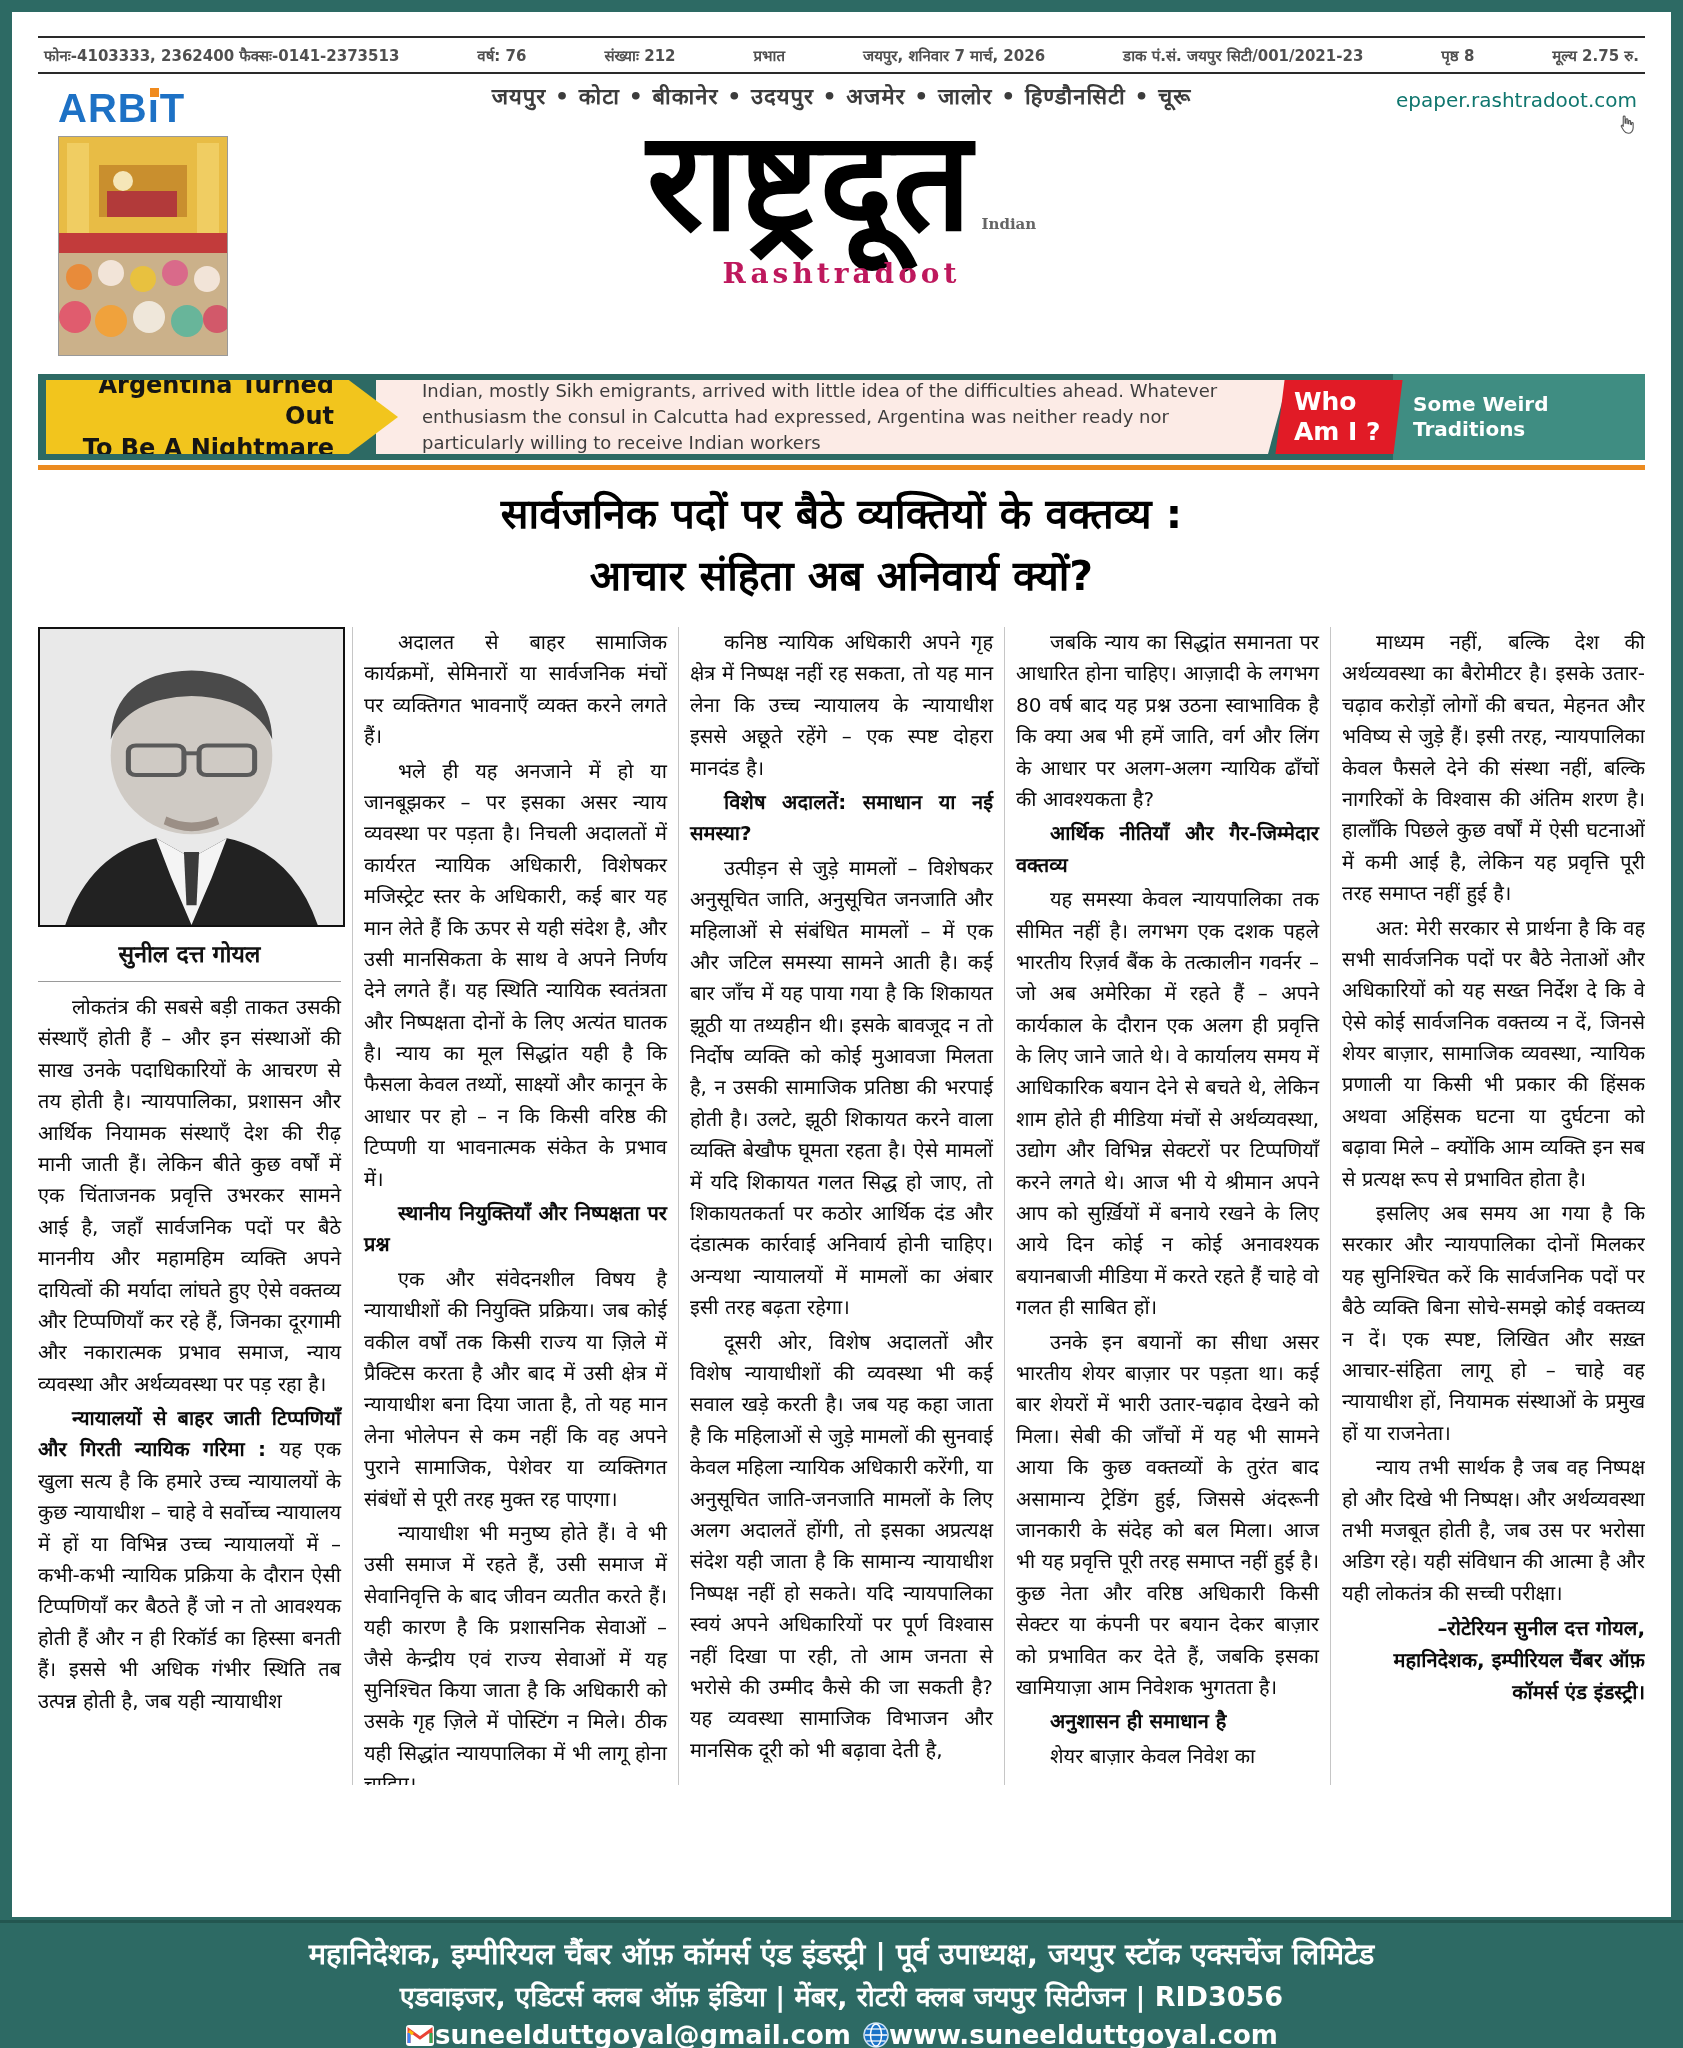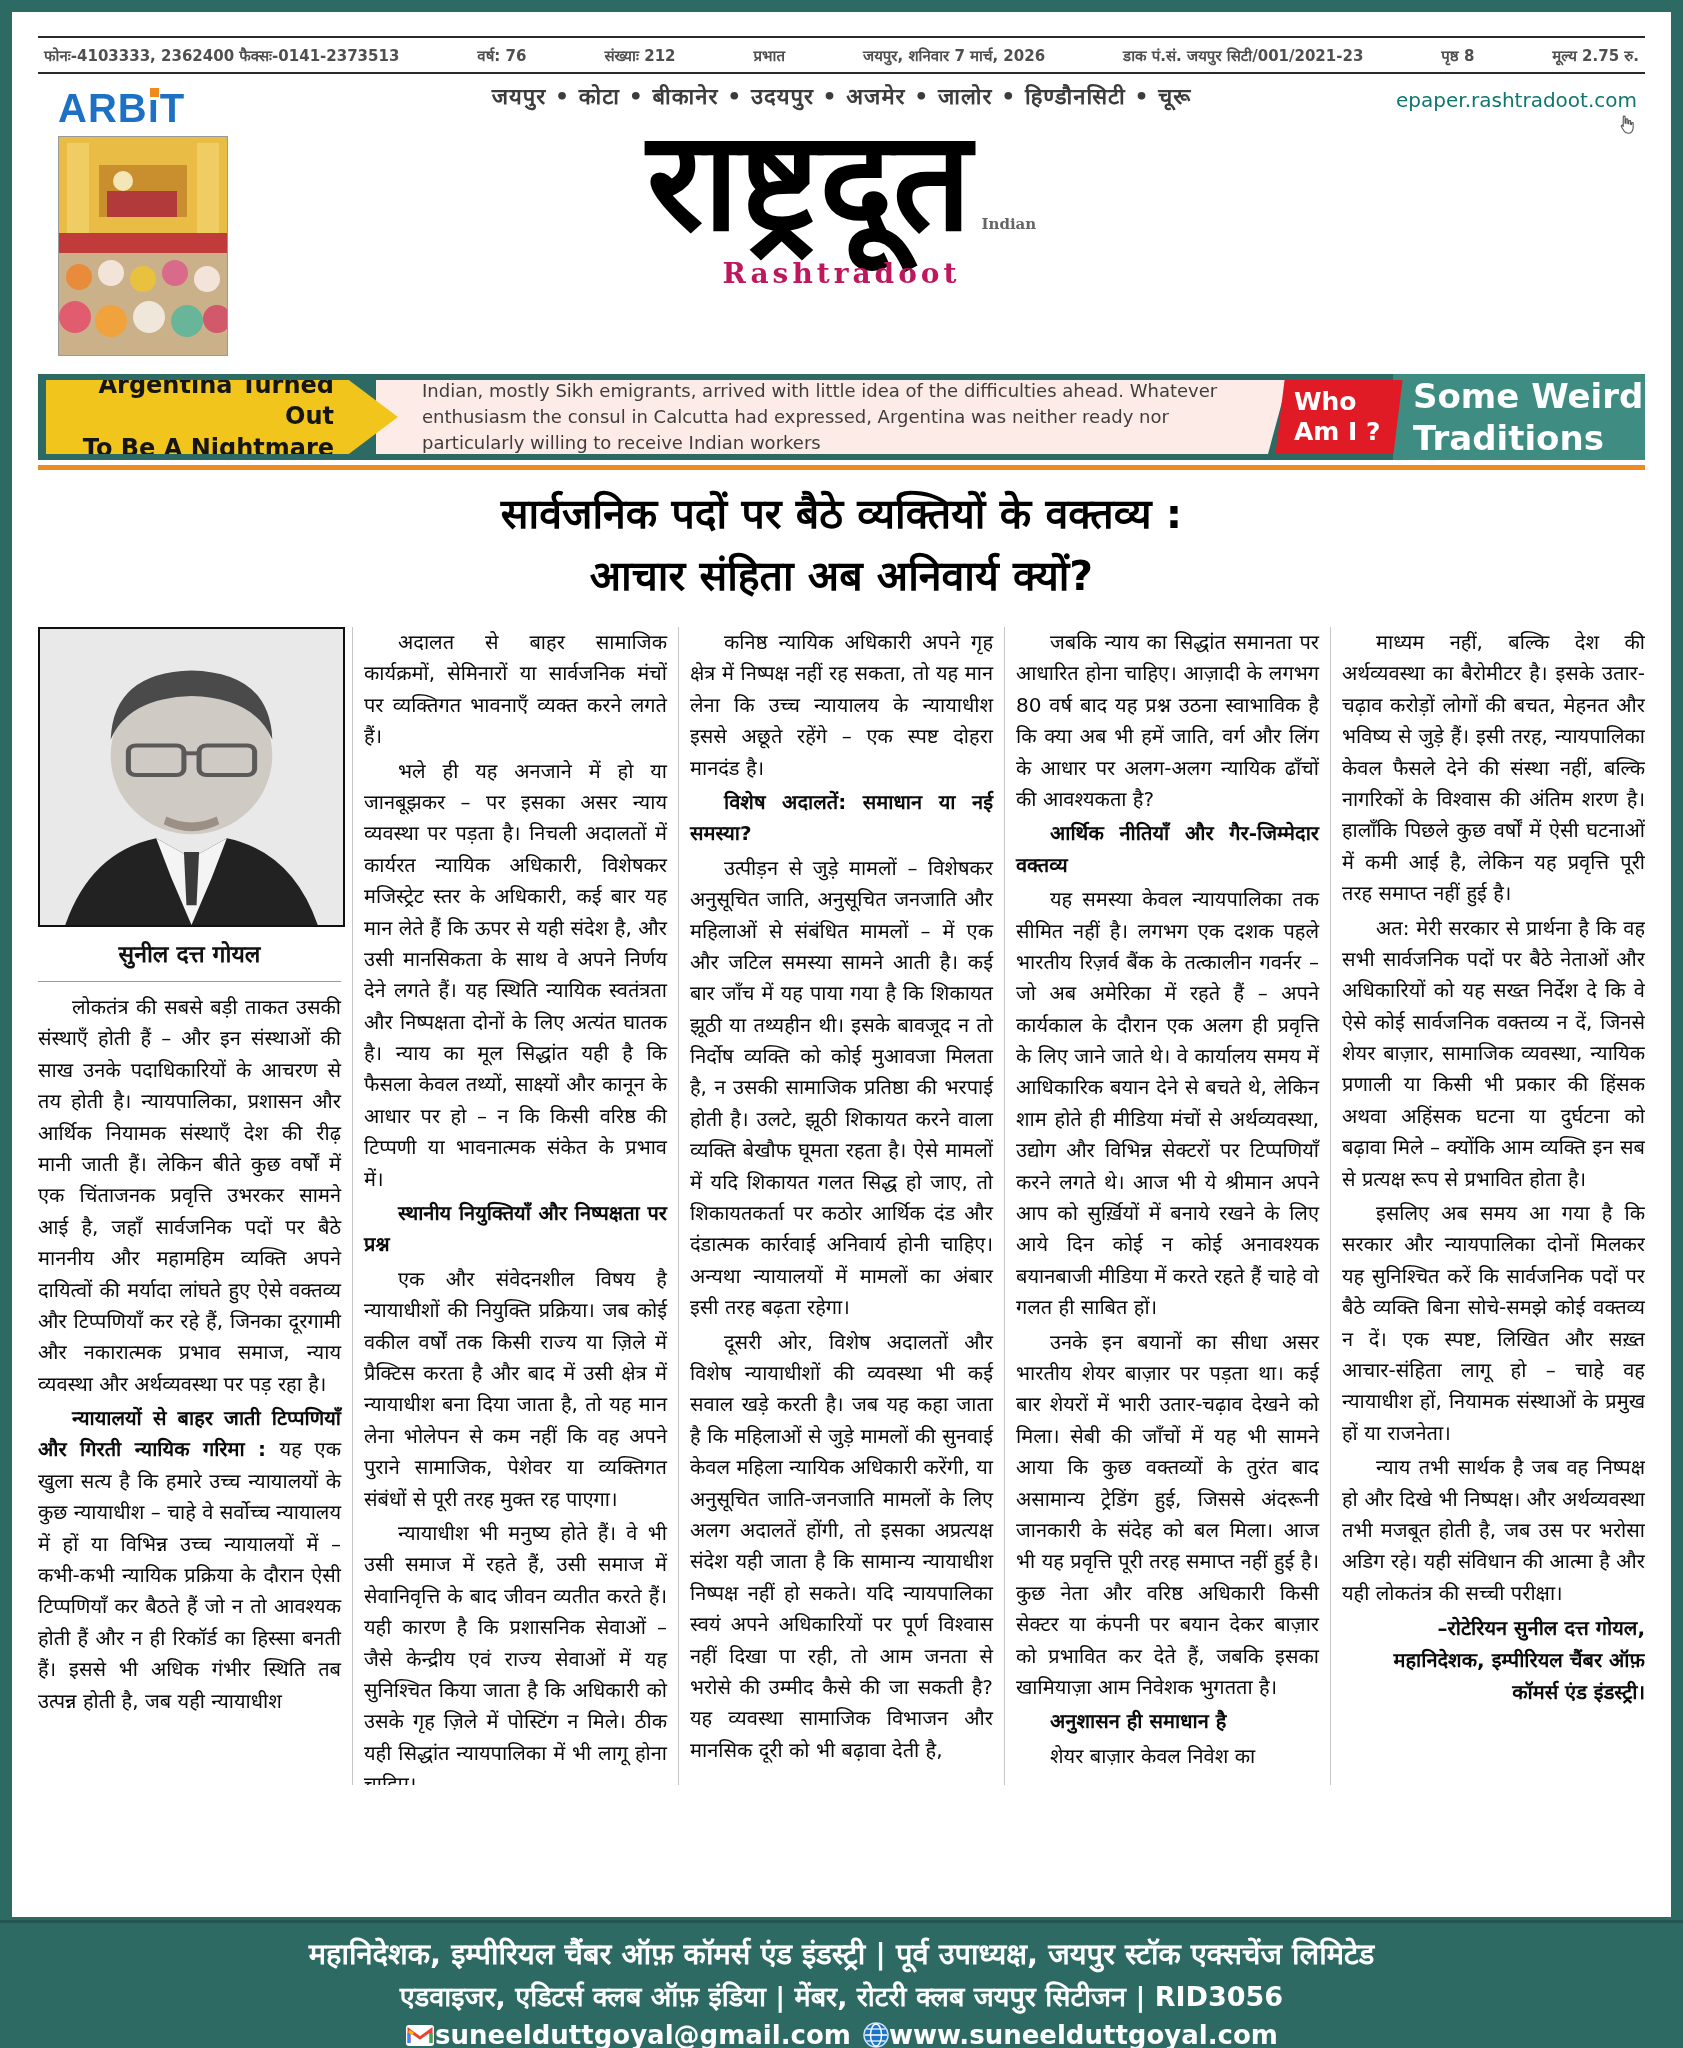--- a/index.html
+++ b/index.html
@@ -75,21 +75,21 @@
   .band-red{
     position:absolute;left:1242px;top:6px;width:118px;height:74px;background:var(--red);
     transform:skewX(-7deg);z-index:2;
   }
   .band-red .unskew{
     transform:skewX(7deg);color:#fff;font-size:25px;font-weight:800;line-height:1.2;
     display:flex;flex-direction:column;justify-content:center;height:100%;padding-left:14px;
   }
   .band-weird{
     position:absolute;right:0;top:0;bottom:0;width:252px;background:var(--teal-light);
-    color:#fff;font-size:34px;font-weight:800;line-height:1.25;
+    color:#fff;font-size:20px;font-weight:800;line-height:1.25;
     display:flex;flex-direction:column;justify-content:center;padding-left:20px;box-sizing:border-box;
   }
   .orange-rule{height:5px;background:var(--orange);margin-top:5px;}
 
   
   .headline{
     text-align:center;font-size:41px;font-weight:700;color:#000;
     line-height:1.5;margin-top:14px;
   }
 

